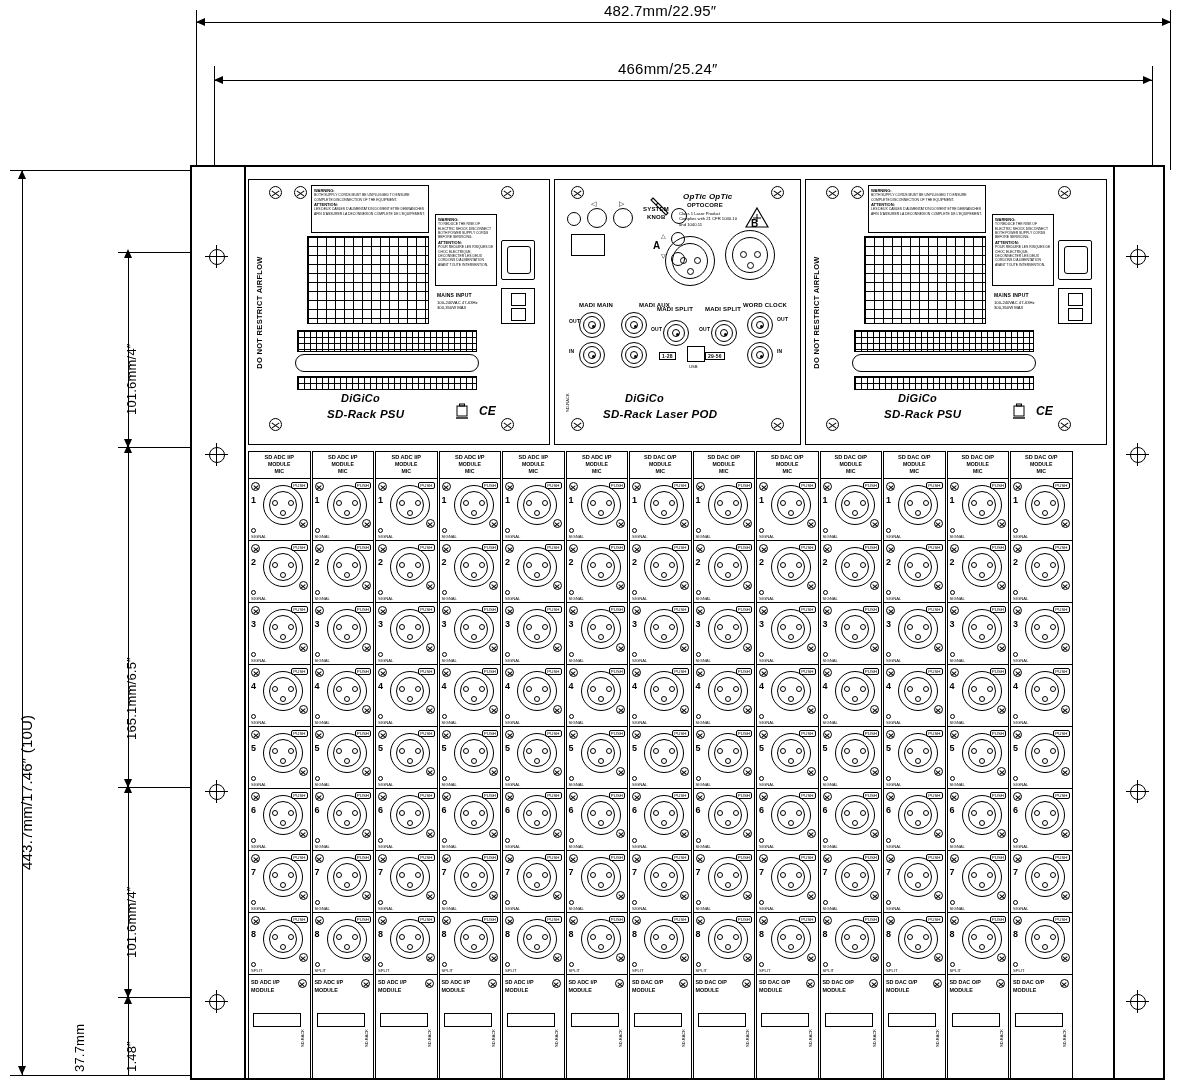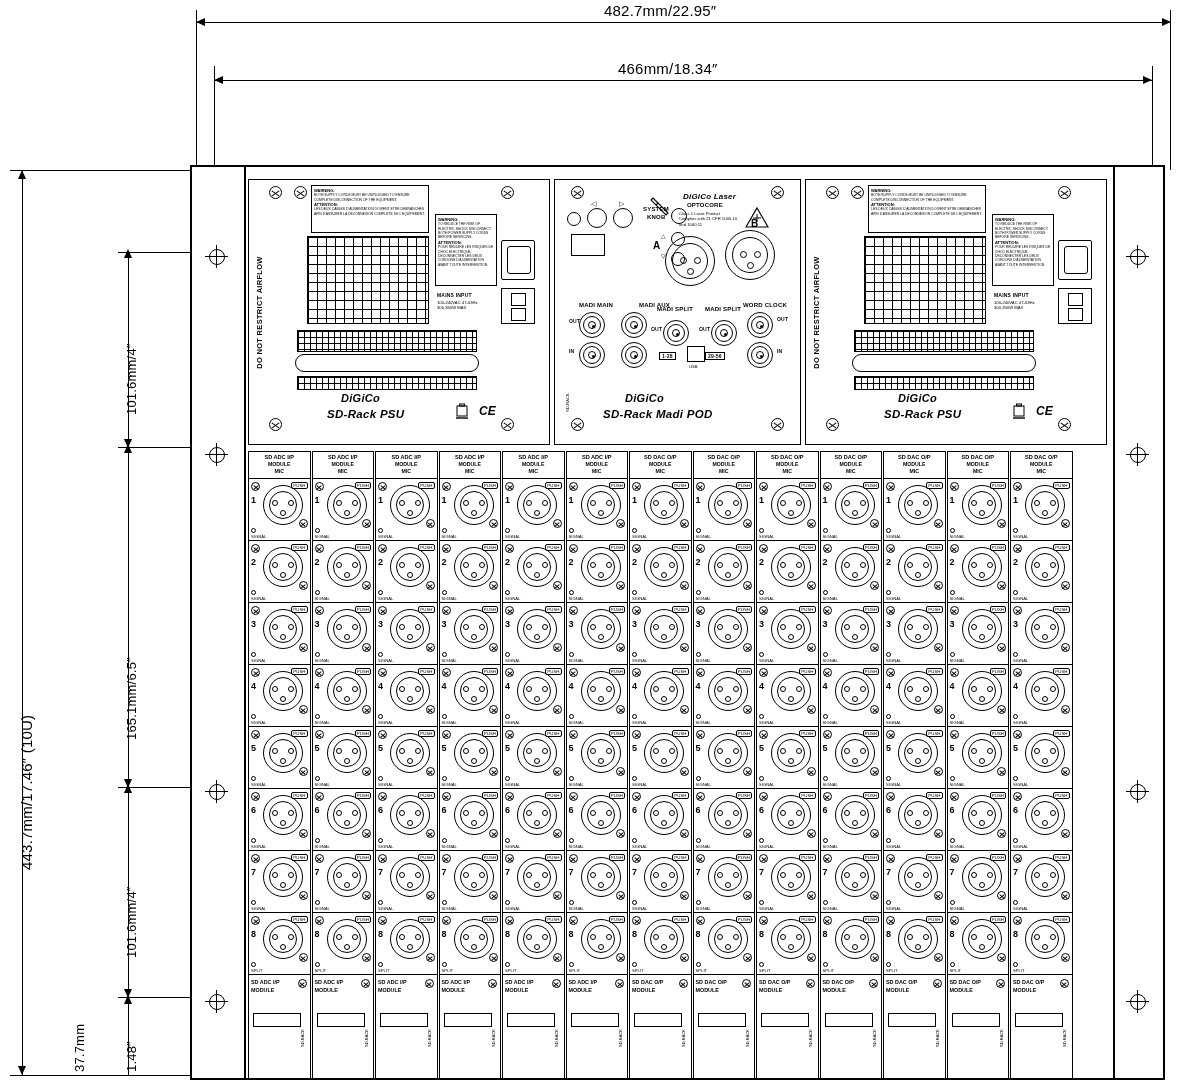--- a/index.html
+++ b/index.html
@@ -117,21 +117,21 @@
   <div class="arrow ar-right" style="left:1162px;top:18px;"></div>
   <div class="line vline" style="left:196px;top:10px;height:160px;"></div>
   <div class="line vline" style="left:1170px;top:10px;height:160px;"></div>
   <div class="dim-label" style="left:604px;top:2px;">482.7mm/22.95″</div>
 
   <div class="line hline" style="left:214px;top:80px;width:938px;"></div>
   <div class="arrow ar-left" style="left:214px;top:76px;"></div>
   <div class="arrow ar-right" style="left:1143px;top:76px;"></div>
   <div class="line vline" style="left:214px;top:66px;height:110px;"></div>
   <div class="line vline" style="left:1152px;top:66px;height:110px;"></div>
-  <div class="dim-label" style="left:618px;top:60px;">466mm/18.34″</div>
+  <div class="dim-label" style="left:618px;top:60px;">466mm/25.24″</div>
 
   <div class="line vline" style="left:22px;top:170px;height:905px;"></div>
   <div class="arrow ar-up" style="left:18px;top:170px;"></div>
   <div class="arrow ar-down" style="left:18px;top:1066px;"></div>
   <div class="line hline" style="left:10px;top:170px;width:185px;"></div>
   <div class="line hline" style="left:10px;top:1075px;width:185px;"></div>
   <div class="dim-label rot" style="left:18px;top:870px;transform:rotate(-90deg);">443.7mm/17.46″ (10U)</div>
 
   <div class="line vline" style="left:128px;top:252px;height:195px;"></div>
   <div class="arrow ar-up" style="left:124px;top:249px;"></div>
@@ -220,21 +220,21 @@
           <line x1="1" y1="16" x2="13" y2="16" stroke="#000" stroke-width="1.4"></line>
         </svg>
       </div>
 
       <div class="panel pod">
         <div class="screw" style="left:16px;top:6px;"></div>
         <div class="screw" style="left:216px;top:6px;"></div>
         <div class="screw" style="left:16px;top:238px;"></div>
         <div class="screw" style="left:216px;top:238px;"></div>
 
-        <div class="tinytxt" style="left:128px;top:12px;font-size:8px;font-style:italic;">DiGiCo Laser</div>
+        <div class="tinytxt" style="left:128px;top:12px;font-size:8px;font-style:italic;">OpTic OpTic</div>
         <div class="tinytxt" style="left:132px;top:22px;font-size:6px;">OPTOCORE</div>
         <div class="microtxt" style="left:124px;top:31px;width:58px;white-space:normal;line-height:1.3;">Class 1 Laser Product  Complies with 21 CFR 1040.10 and 1040.11</div>
 
         <svg style="position:absolute;left:92px;top:14px;width:26px;height:26px;" viewBox="0 0 26 26">
           <path d="M6 4 L11 9 L9 11 L4 6 Z M11 9 L21 19 L19 21 L9 11 Z" fill="none" stroke="#000" stroke-width="1.1"></path>
         </svg>
         <svg style="position:absolute;left:190px;top:26px;width:24px;height:24px;" viewBox="0 0 24 24">
           <polygon points="12,2 23,21 1,21" fill="none" stroke="#000" stroke-width="1.2"></polygon>
           <line x1="12" y1="8" x2="12" y2="16" stroke="#000" stroke-width="1"></line>
           <line x1="8" y1="12" x2="16" y2="12" stroke="#000" stroke-width="1"></line>
@@ -322,21 +322,21 @@
             <div class="i2"></div>
             <div class="i3"></div>
           </div>
         <div class="bnc" style="left:192px;top:162px;">
             <div class="i1"></div>
             <div class="i2"></div>
             <div class="i3"></div>
           </div>
 
         <div class="brand b1" style="left:70px;top:212px;">DiGiCo</div>
-        <div class="brand b2" style="left:48px;top:228px;">SD-Rack Madi POD</div>
+        <div class="brand b2" style="left:48px;top:228px;">SD-Rack Laser POD</div>
         <div class="microtxt rot" style="left:10px;top:232px;transform:rotate(-90deg);">SD-RACK</div>
       </div>
 
       <div class="panel psu">
         <div class="sidelabel">
             <span>DO NOT RESTRICT AIRFLOW</span>
           </div>
         <div class="screw" style="left:20px;top:6px;"></div>
         <div class="screw" style="left:45px;top:6px;"></div>
         <div class="screw" style="left:252px;top:6px;"></div>

